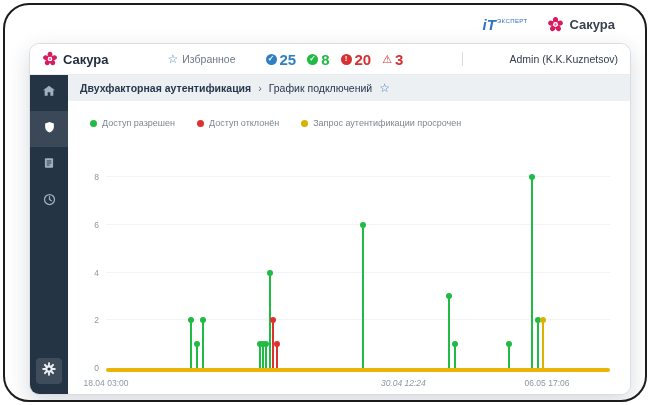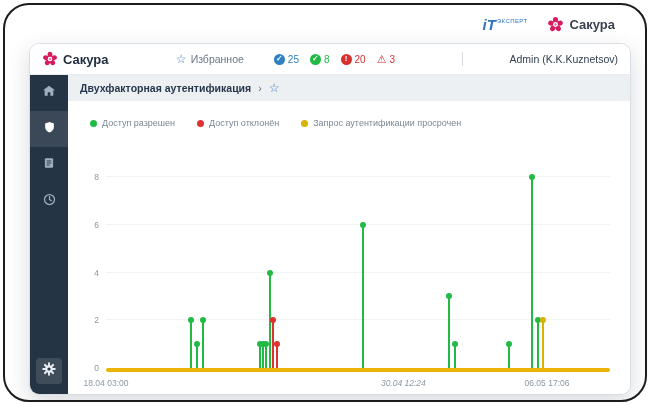--- a/index.html
+++ b/index.html
@@ -23,21 +23,21 @@
   .brand{display:flex;align-items:center;gap:5px;}
   .brand-text{font-size:13px;font-weight:bold;color:#1f2c3c;}
   .header-mid{flex:1;display:flex;align-items:center;justify-content:center;gap:30px;}
   .favorites{display:flex;align-items:center;gap:4px;font-size:10.5px;color:#6b7886;cursor:pointer;}
   .star{color:#3f7fc1;font-size:12px;line-height:1;}
   .badges{display:flex;align-items:center;gap:11px;}
   .badge{display:flex;align-items:center;gap:3px;cursor:pointer;}
   .badge-circle{width:11px;height:11px;border-radius:50%;color:#fff;font-size:8px;font-weight:bold;
     display:flex;align-items:center;justify-content:center;line-height:1;}
   .badge-tri{font-size:11px;line-height:1;}
-  .badge-count{font-size:10px;font-weight:normal;}
+  .badge-count{font-size:15px;font-weight:bold;}
   .admin-area{display:flex;align-items:center;gap:10px;}
   .divider{width:1px;height:14px;background:#d7dce2;}
   .admin{font-size:10.5px;color:#33404e;cursor:pointer;margin-left:36px;}
   
   .win-body{flex:1;display:flex;min-height:0;}
   .sidebar{width:38px;background:#253444;display:flex;flex-direction:column;align-items:center;}
   .side-item{width:38px;height:36px;display:flex;align-items:center;justify-content:center;
     color:#9fb0bf;cursor:pointer;}
   .side-item.active{background:rgba(255,255,255,.10);color:#fff;}
   .side-bottom{margin-top:auto;margin-bottom:10px;width:26px;height:26px;border-radius:4px;
@@ -193,20 +193,21 @@
                 <circle cx="12" cy="12" r="2.4" fill="#253444"></circle>
               </svg></span>
         </div>
       </div>
 
       <div class="content">
 
         <div class="breadcrumb-row">
           <span class="crumb-main">Двухфакторная аутентификация</span>
           <span class="crumb-sep">›</span>
+          <span class="crumb-current">График подключений</span>
           <span class="crumb-star">☆</span>
         </div>
 
         <div class="panel">
 
 
           <div class="legend-row">
               <span class="legend-item">
                 <span class="legend-dot" style="background: rgb(33, 186, 69);"></span>
                 <span>Доступ разрешен</span>

